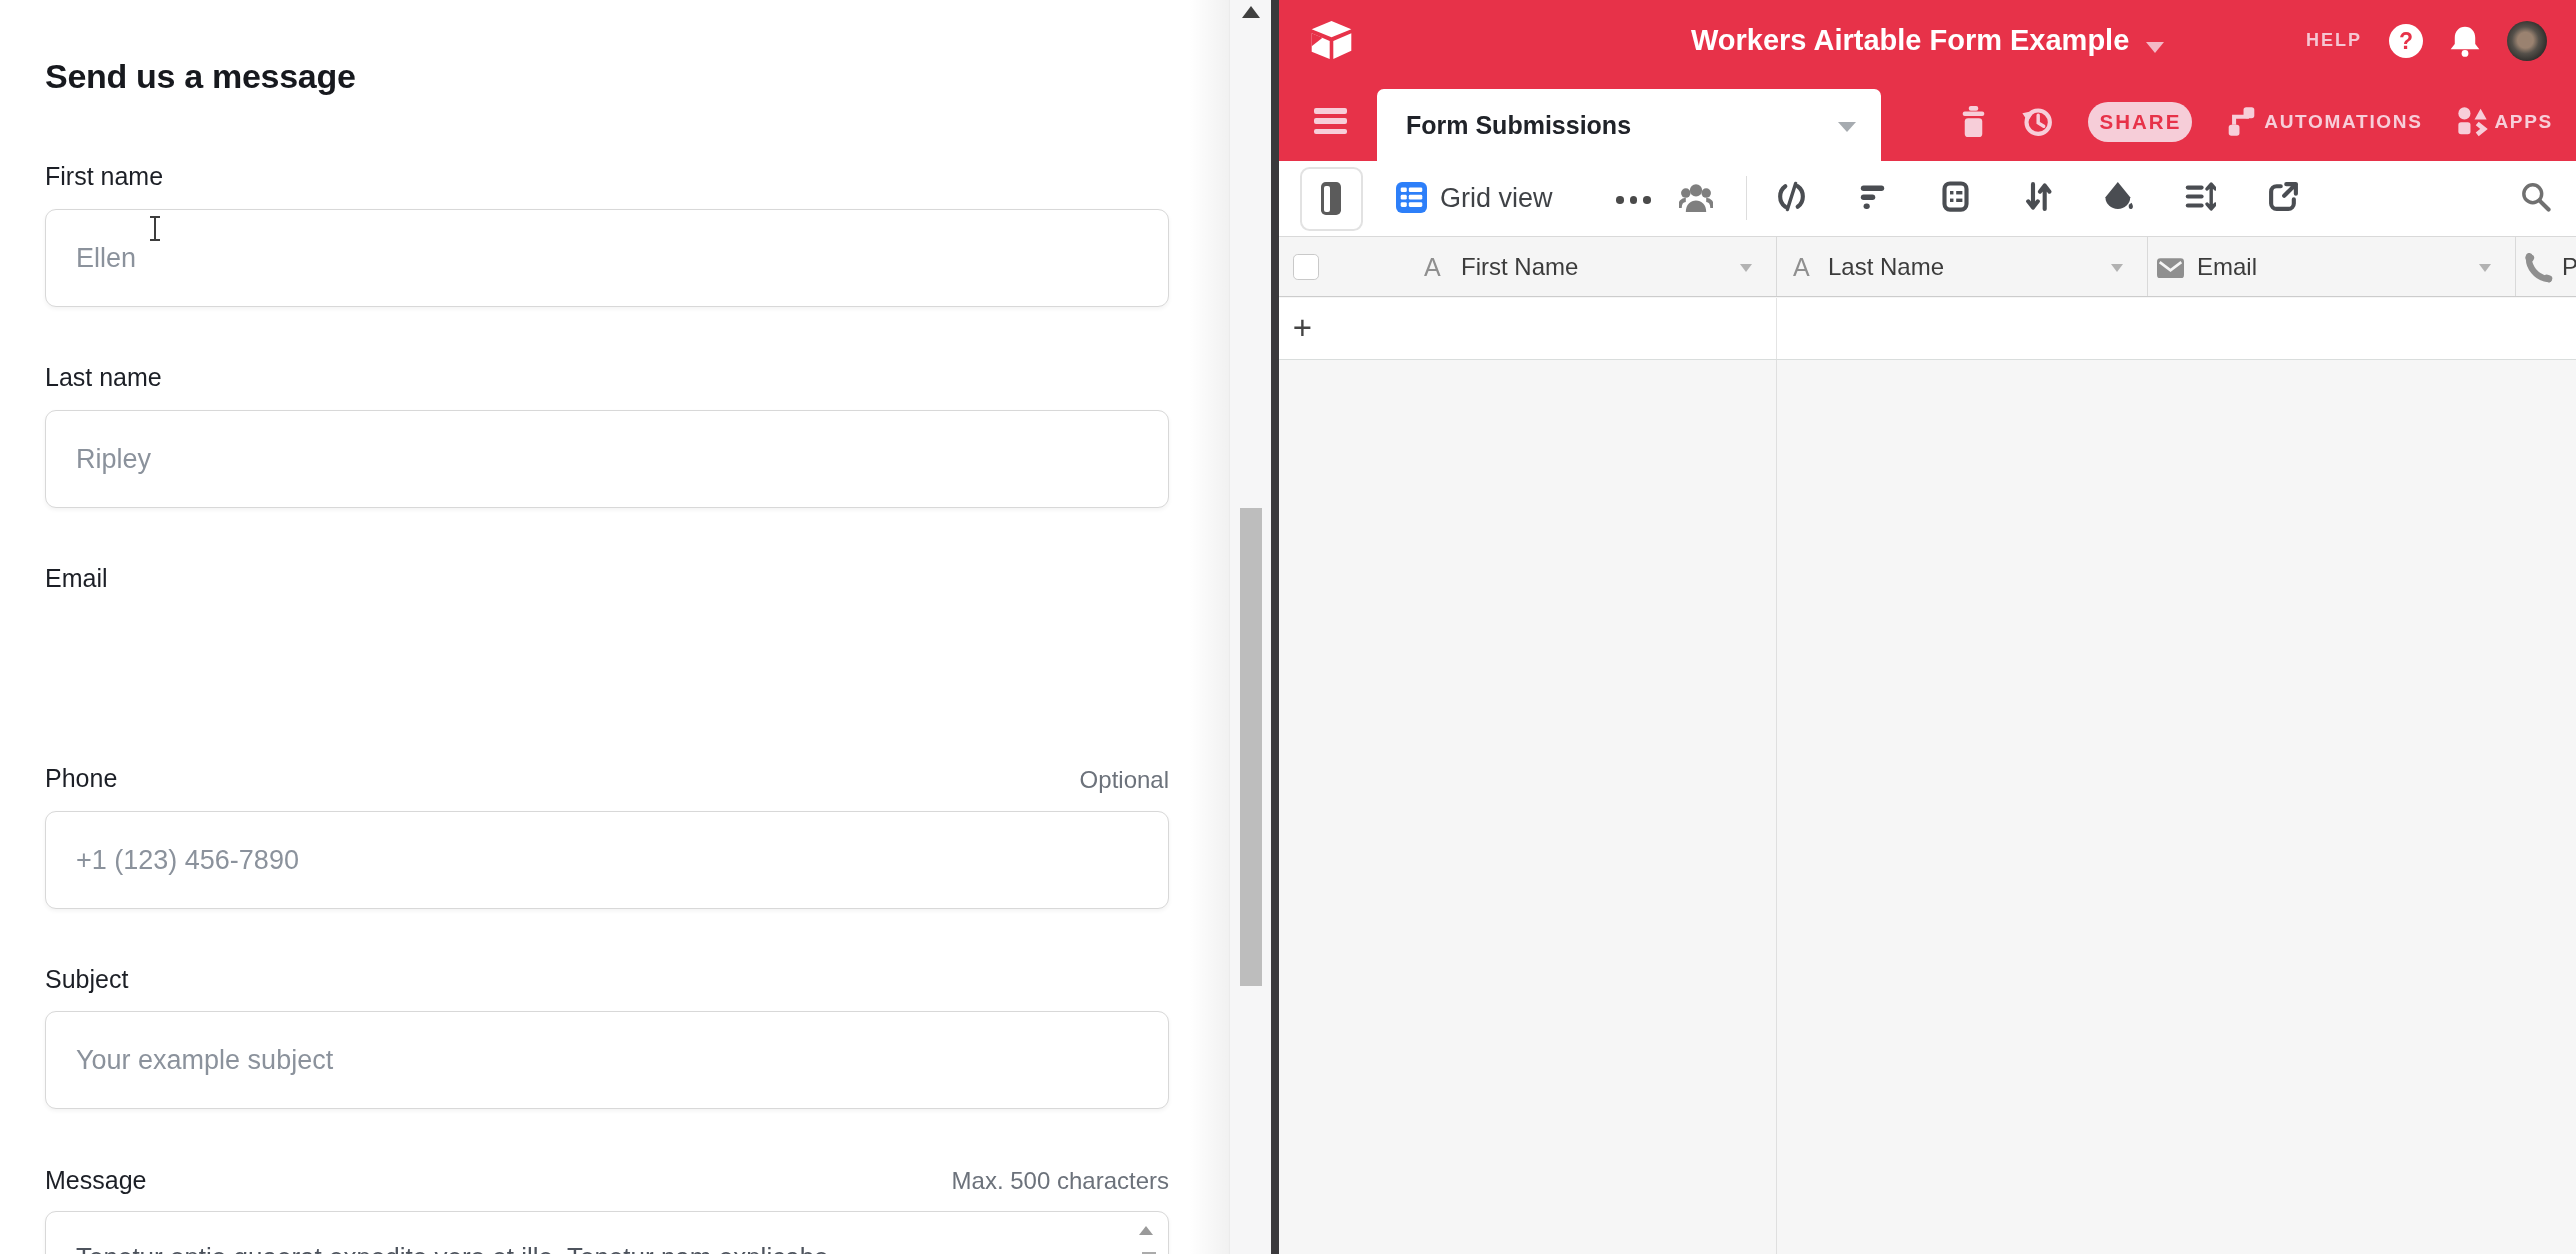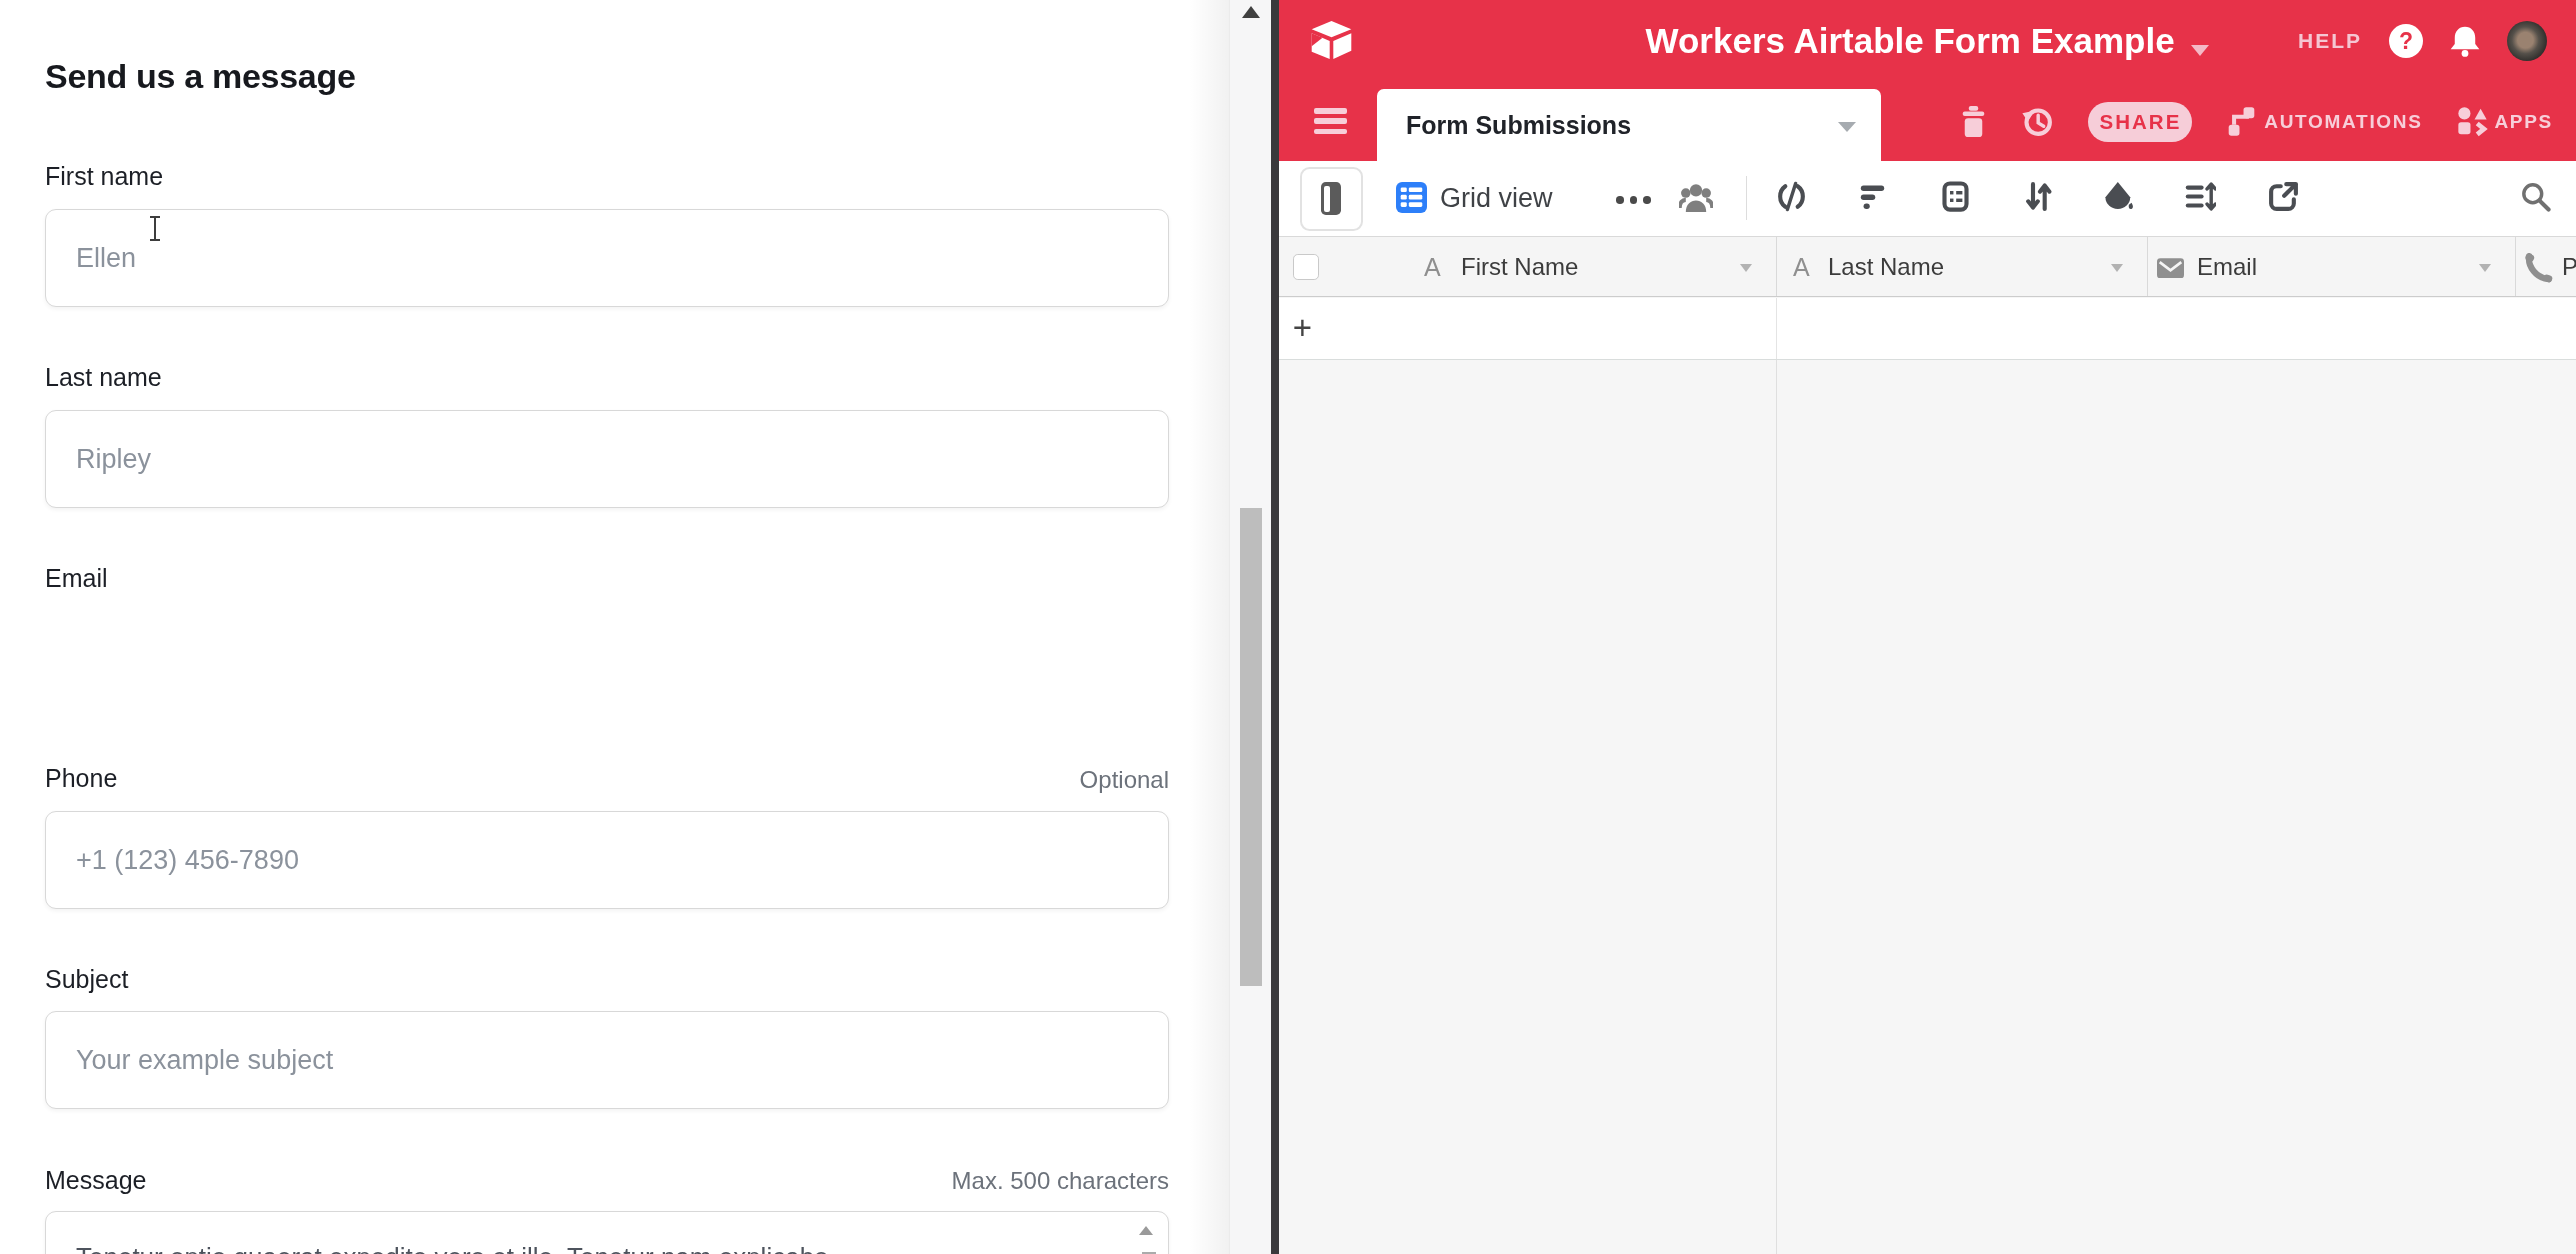--- a/index.html
+++ b/index.html
@@ -36,25 +36,25 @@
   .sb-up { position:absolute; left:11.6px; top:5.5px; width:0; height:0;
     border-left:9.6px solid transparent; border-right:9.6px solid transparent; border-bottom:12.3px solid #404040; }
   .sb-thumb { position:absolute; left:10.2px; top:508px; width:22px; height:478px; background:#bdbdbd; }
   .window-edge { position:absolute; left:1271px; top:0; width:8.2px; height:1255px; background:#3a393c; }
 
   
   .airtable { position:absolute; left:1279px; top:0; width:1297px; height:1255px;
     background:#f6f6f6; overflow:hidden; }
   .at-topbar { position:absolute; left:0; top:0; right:0; height:81px; background:#e73249; }
   .at-title-wrap { position:absolute; left:0; right:0; top:0; height:81px; text-align:center; line-height:81px; }
-  .at-title { font-size:35px; font-weight:600; color:#ffffff; }
+  .at-title { font-size:29px; font-weight:600; color:#ffffff; }
   .title-caret { display:inline-block; margin-left:13.7px; width:0; height:0; vertical-align:middle;
     border-left:9px solid transparent; border-right:9px solid transparent; border-top:11px solid #f4b9c6; }
   .tb-right { position:absolute; right:29px; top:0; height:81px; display:flex; align-items:center; gap:27px; }
-  .help-label { font-size:21px; font-weight:700; letter-spacing:2px; color:#f5c6d2; }
+  .help-label { font-size:18px; font-weight:700; letter-spacing:2px; color:#f5c6d2; }
   .help-circle { width:34px; height:34px; border-radius:50%; background:#fff; color:#e73249;
     font-size:23px; font-weight:700; text-align:center; line-height:34px; }
   .avatar { width:40px; height:40px; border-radius:50%;
     background:radial-gradient(circle at 46% 48%, #9a8270 0 26%, #55504a 45%, #2b2a28 75%);
     border:0; }
 
   .at-secondbar { position:absolute; left:0; top:81px; right:0; height:81px; background:#e73249; }
   .burger { position:absolute; left:35px; top:27px; width:33px; }
   .burger div { height:5.5px; background:#f7ced9; border-radius:2px; margin-bottom:4.8px; }
   .at-tab { position:absolute; left:98px; top:8.2px; width:504px; height:72px; background:#fff;

